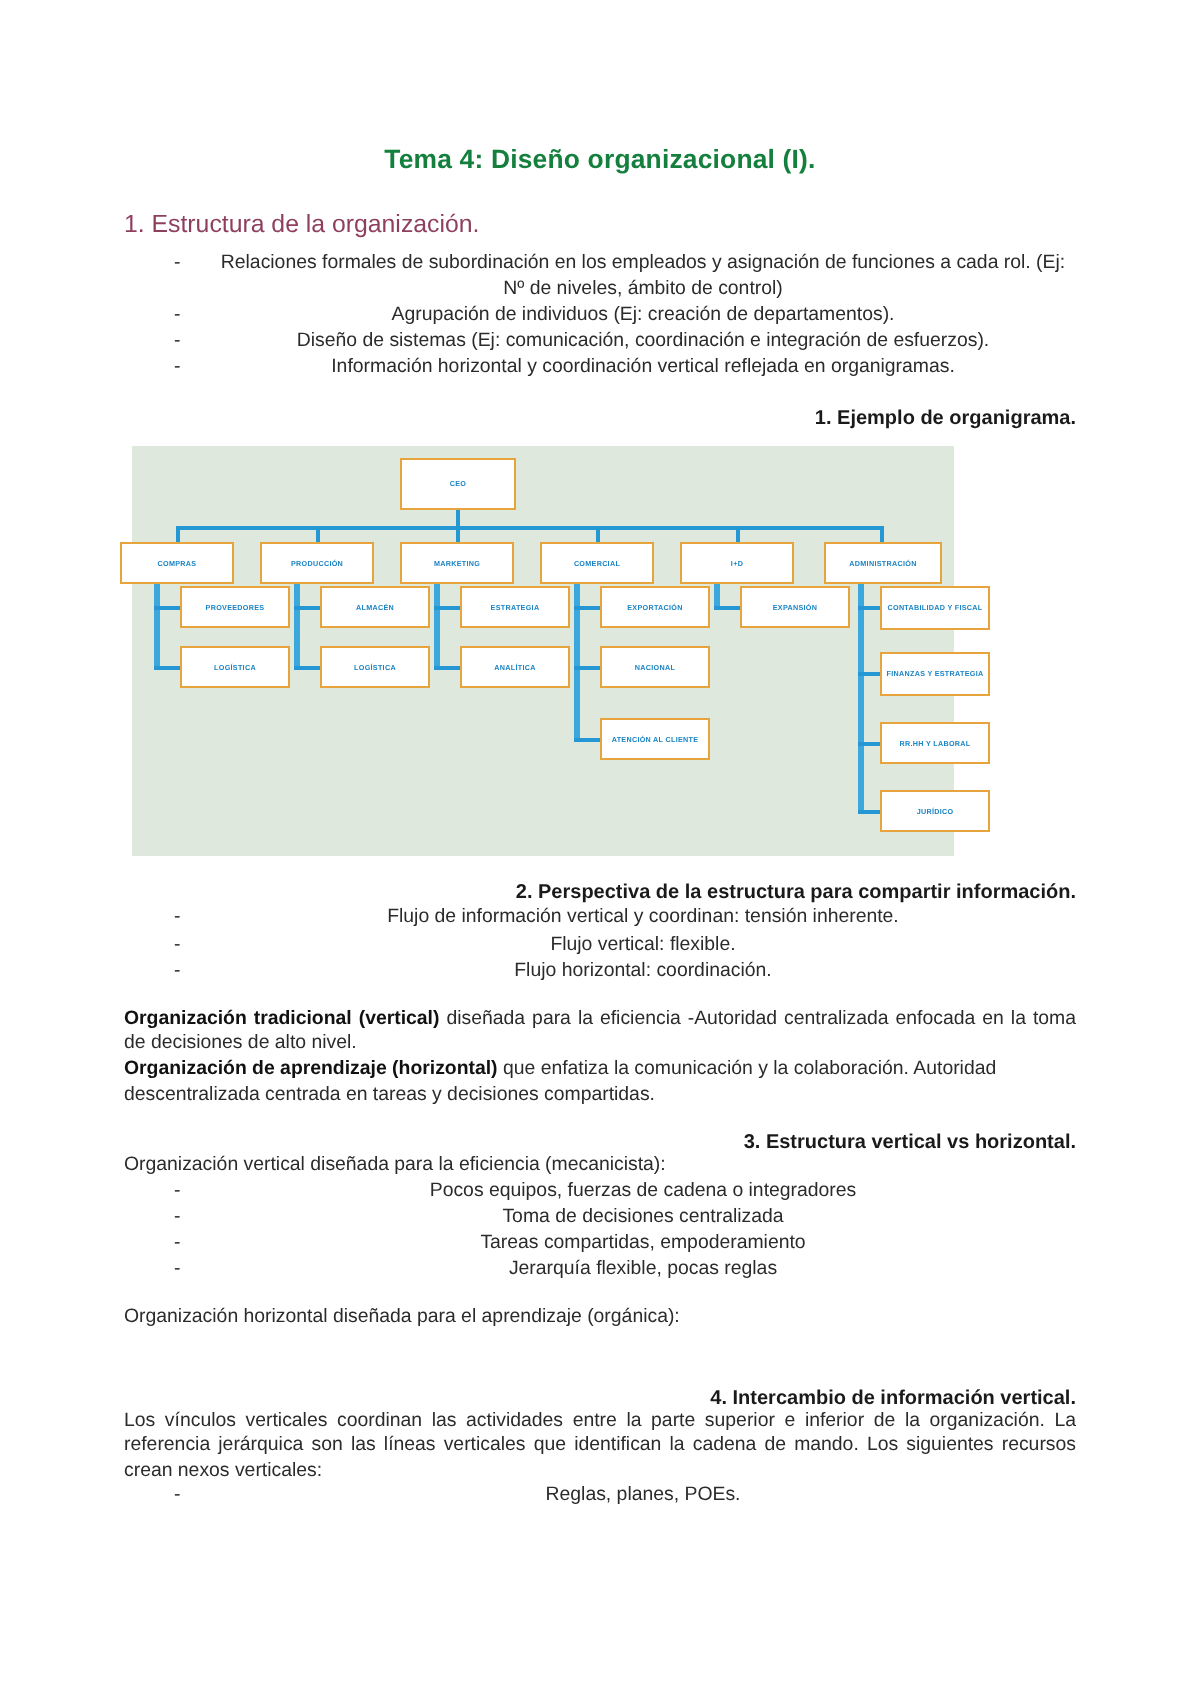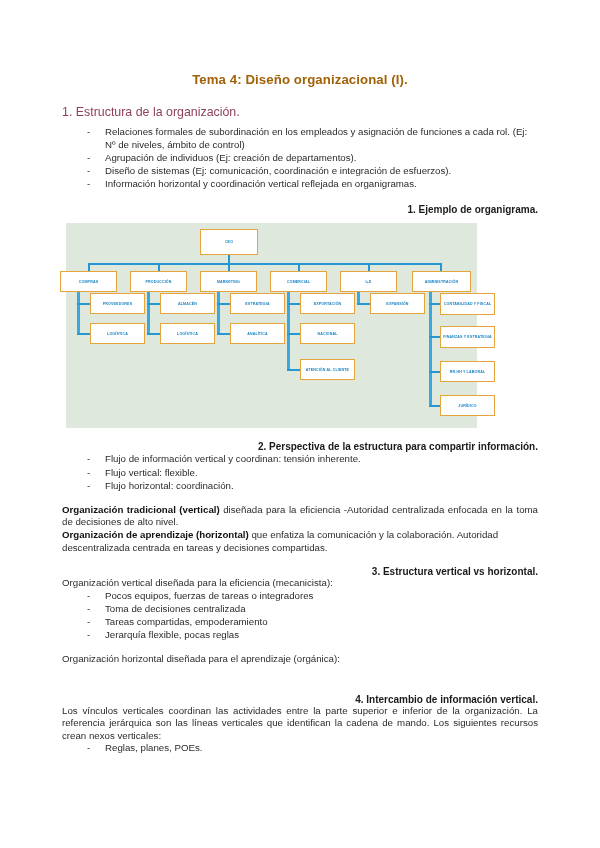--- a/index.html
+++ b/index.html
@@ -15,34 +15,35 @@
   .page {
     position: relative;
     width: 600px;
     height: 848px;
     padding: 0 62px;
   }
   .doc-title {
     text-align: center;
     font-size: 13.2px;
     font-weight: bold;
-    color: #a16207;
+    color: #15803d;
     margin: 72px 0 0 0;
     letter-spacing: 0.1px;
   }
   .section-heading-pink {
     font-size: 12.4px;
     color: #8e3f5e;
     margin: 18px 0 0 0;
     font-weight: normal;
   }
   .bullet-list {
     margin: 7px 0 0 0;
     padding: 0;
     list-style: none;
+    text-align: center;
   }
   .bullet-list li {
     position: relative;
     padding-left: 43px;
     font-size: 9.7px;
     line-height: 12.6px;
     color: #2b2b2b;
     margin-bottom: 0.5px;
   }
   .bullet-list li::before {
@@ -196,21 +197,21 @@
 
   <p class="para justify"><b>Organización tradicional (vertical)</b><span> diseñada para la eficiencia -Autoridad centralizada enfocada en la toma de decisiones de alto nivel.</span></p>
 
   <p class="para"><b>Organización de aprendizaje (horizontal)</b><span> que enfatiza la comunicación y la colaboración. Autoridad descentralizada centrada en tareas y decisiones compartidas.</span></p>
 
   <h3 class="sub-heading" style="margin-top:12px;">3. Estructura vertical vs horizontal.</h3>
 
   <p class="para">Organización vertical diseñada para la eficiencia (mecanicista):</p>
 
   <ul class="bullet-list" style="margin-top:0;">
-    <li>Pocos equipos, fuerzas de tareas o integradores</li>
+    <li>Pocos equipos, fuerzas de cadena o integradores</li>
     <li>Toma de decisiones centralizada</li>
     <li>Tareas compartidas, empoderamiento</li>
     <li>Jerarquía flexible, pocas reglas</li>
   </ul>
 
   <div class="spacer"></div>
 
   <p class="para">Organización horizontal diseñada para el aprendizaje (orgánica):</p>
 
 

